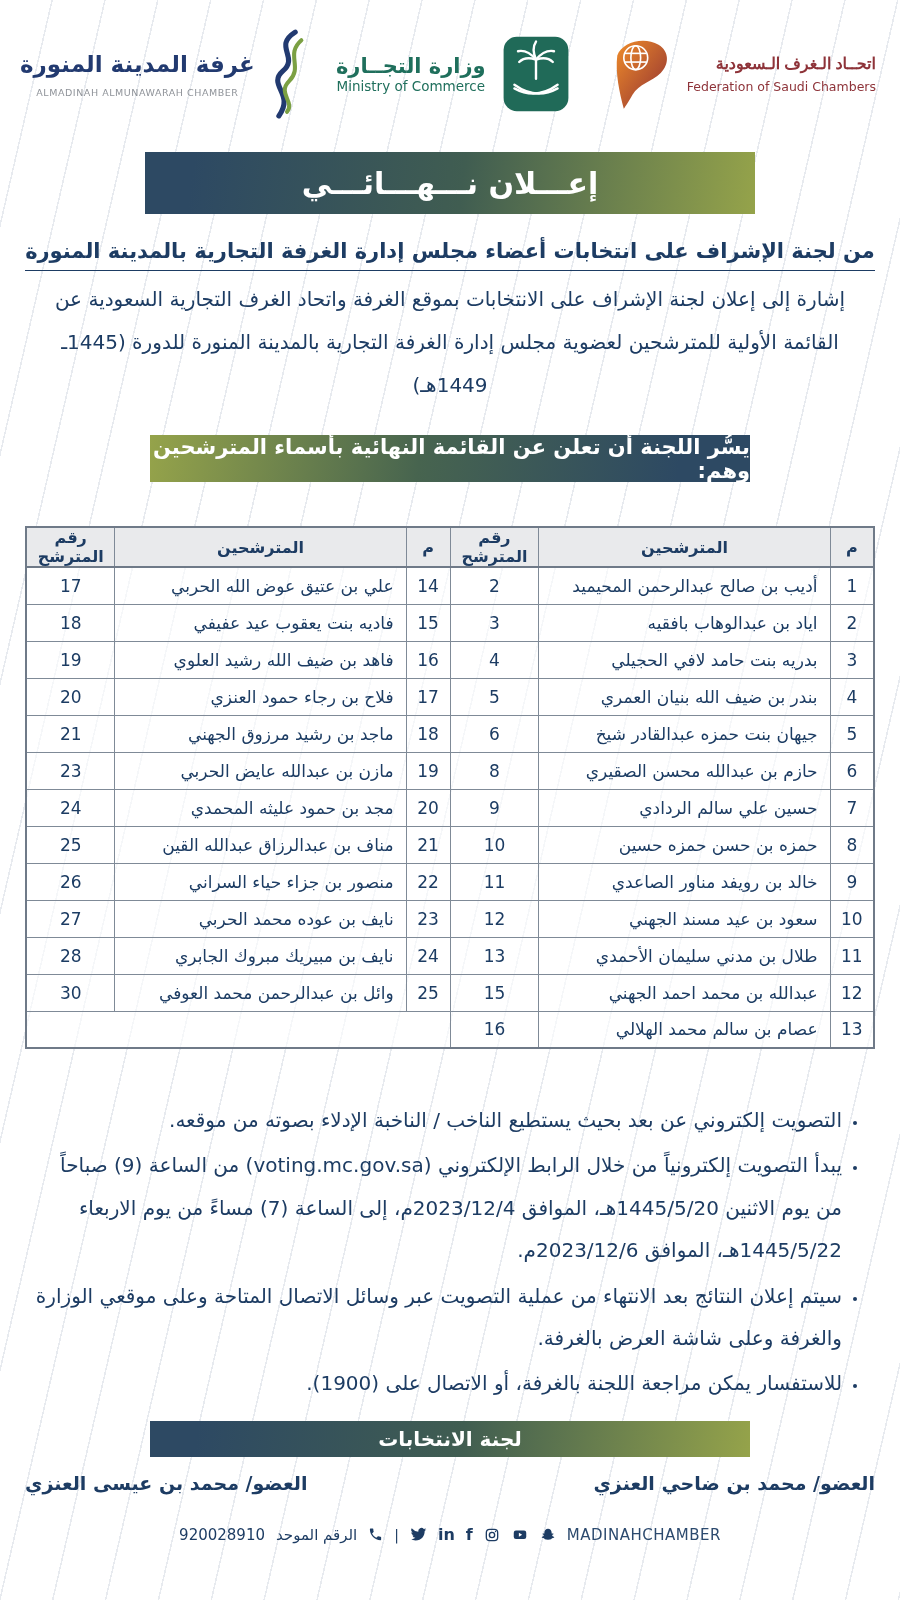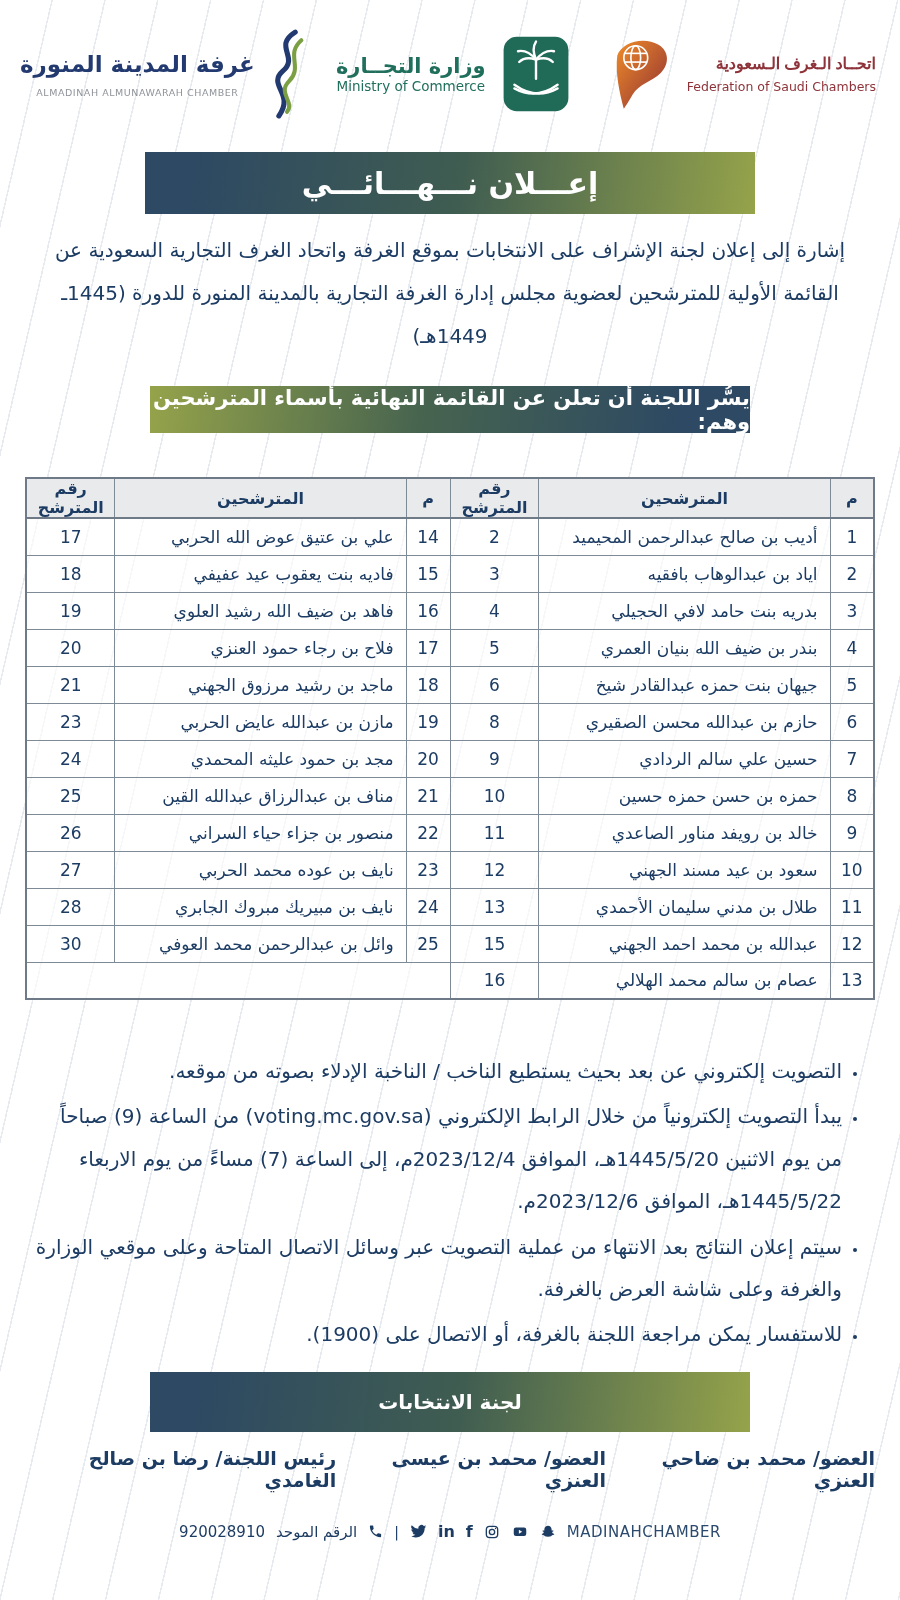--- a/index.html
+++ b/index.html
@@ -27,21 +27,21 @@
   .fed-text{ margin-left:10px; }
   .fed-ar{ font-size:16px; font-weight:bold; color:#8e3339; text-align:right; direction:rtl;font-family:Liberation Serif, serif; }
   .fed-en{ font-size:12.5px; color:#8e3339; margin-top:6px; }
   
   .banner{ margin:0 auto; display:flex; align-items:center; justify-content:center;
            color:#fff; font-weight:bold; direction:rtl; }
   .banner-title{ width:610px; height:62px; margin-top:24px; font-size:30px;
     background:linear-gradient(97deg,#2d4963 8%,#405d51 52%,#95a34a 100%); }
   .banner-list{ width:600px; height:47px; margin-top:28px; font-size:21px;
     background:linear-gradient(97deg,#95a34a 0%,#47644f 45%,#2d4963 88%); }
-  .banner-committee{ width:600px; height:60px; margin-top:16px; font-size:20px;
+  .banner-committee{ width:600px; height:36px; margin-top:16px; font-size:20px;
     background:linear-gradient(97deg,#2d4963 8%,#405d51 52%,#95a34a 100%); }
   
   .subtitle{ margin-top:25px; text-align:center; direction:rtl; font-size:21px; font-weight:bold; }
   .subtitle span{ border-bottom:1.5px solid #1d3c63; padding-bottom:7px; }
   .intro{ width:848px; margin:15px auto 0; direction:rtl; text-align:center;
           font-size:20px; line-height:2.15; }
   
   table.candidates{ width:850px; margin:44px auto 0; border-collapse:collapse;
                     direction:rtl; background:rgba(255,255,255,.6); }
   table.candidates, table.candidates td, table.candidates th{ border:1px solid #7f8a97; }
@@ -126,20 +126,23 @@
         <div class="fed-ar">اتحــاد الـغرف الـسعودية</div>
         <div class="fed-en">Federation of Saudi Chambers</div>
       </div>
     </div>
   </header>
 
   <div class="banner banner-title">
     <span>إعـــلان نـــهـــائـــي</span>
   </div>
 
+  <div class="subtitle">
+    <span>من لجنة الإشراف على انتخابات أعضاء مجلس إدارة الغرفة التجارية بالمدينة المنورة</span>
+  </div>
 
   <p class="intro">إشارة إلى إعلان لجنة الإشراف على الانتخابات بموقع الغرفة واتحاد الغرف التجارية السعودية عن القائمة الأولية للمترشحين لعضوية مجلس إدارة الغرفة التجارية بالمدينة المنورة للدورة (1445ـ 1449هـ)</p>
 
   <div class="banner banner-list">
     <span>يسُّر اللجنة أن تعلن عن القائمة النهائية بأسماء المترشحين وهم:</span>
   </div>
 
   <table class="candidates" dir="rtl">
     <colgroup>
       <col style="width:44px">
@@ -274,21 +277,20 @@
       </ul>
   </section>
 
   <div class="banner banner-committee">
     <span>لجنة الانتخابات</span>
   </div>
 
   <div class="signatures">
       <span>العضو/ محمد بن ضاحي العنزي</span>
       <span>العضو/ محمد بن عيسى العنزي</span>
-      <span>رئيس اللجنة/ رضا بن صالح الغامدي</span>
     </div>
 
   <footer class="contact">
     <span class="unified-num">920028910</span>
     <span class="unified-label">الرقم الموحد</span>
     <svg width="15" height="15" viewBox="0 0 24 24" fill="#1d3c63">
       <path d="M6.62 10.79a15.05 15.05 0 0 0 6.59 6.59l2.2-2.2a1 1 0 0 1 1.01-.25c1.12.37 2.33.57 3.58.57a1 1 0 0 1 1 1V20a1 1 0 0 1-1 1C10.85 21 3 13.15 3 3.5a1 1 0 0 1 1-1h3.5a1 1 0 0 1 1 1c0 1.25.2 2.46.57 3.58a1 1 0 0 1-.25 1.01l-2.2 2.2z"></path>
     </svg>
     <span class="divider">|</span>
     <svg width="17" height="17" viewBox="0 0 24 24" fill="#1d3c63">

